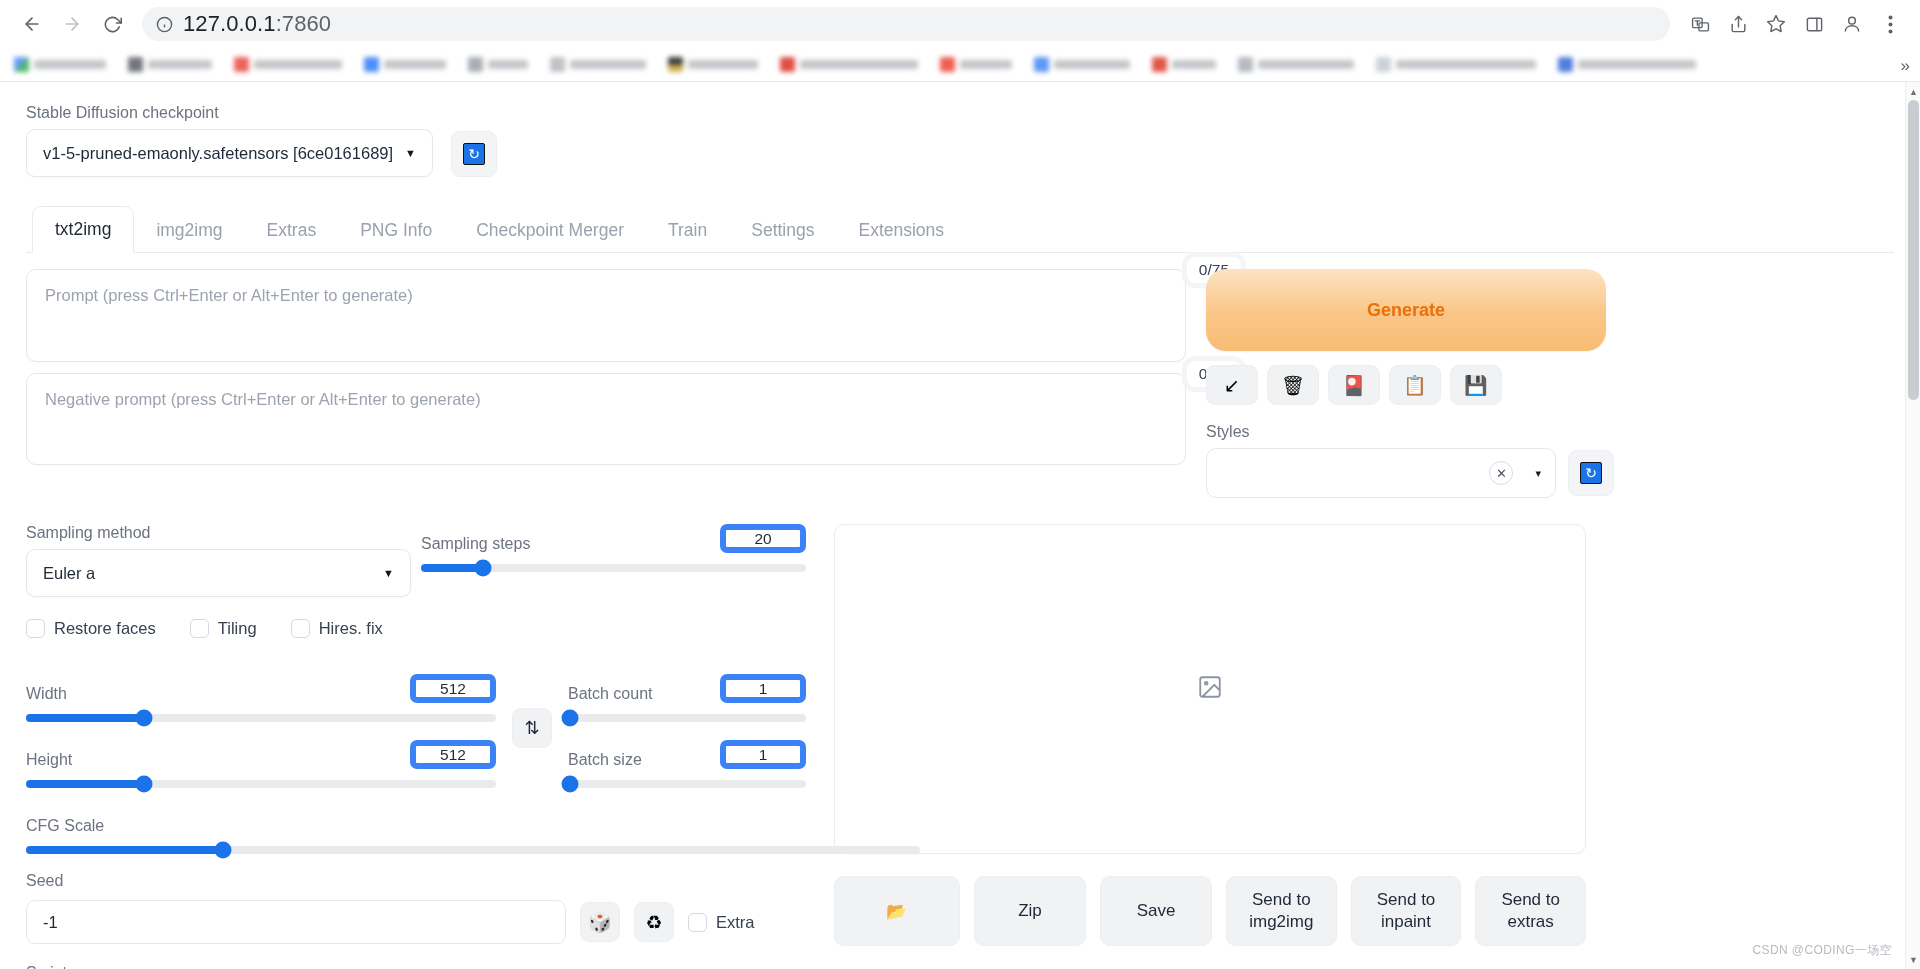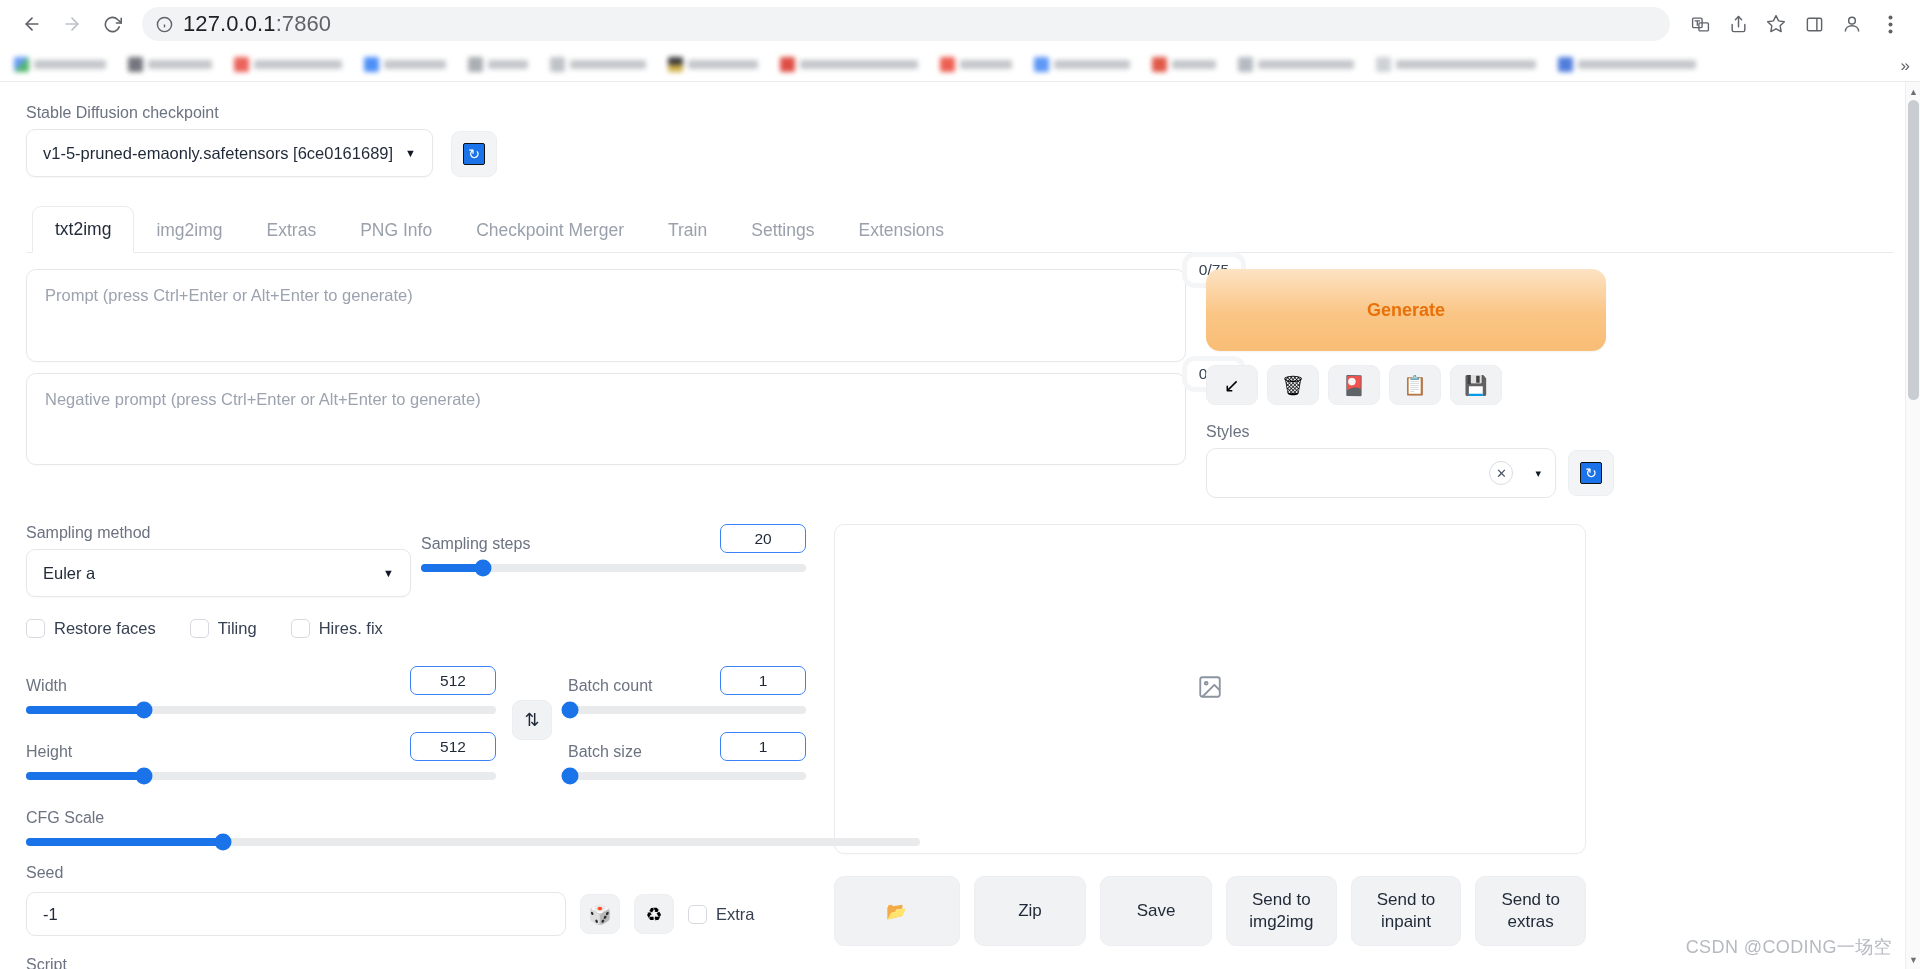--- a/index.html
+++ b/index.html
@@ -186,21 +186,21 @@
     border-radius: 8px;
     padding: 4px 12px;
     font-size: 15.5px;
     color: #374151;
     box-shadow: 0 0 0 5px rgba(243,244,246,.95), 0 1px 2px rgba(0,0,0,.07);
   }
 
   
   .generate-btn {
     width: 400px; height: 82px;
-    border-radius: 14px;
+    border-radius: 20px;
     background: linear-gradient(180deg, #fde3c4 0%, #fac585 55%, #f8bd75 100%);
     display:flex; align-items:center; justify-content:center;
     font-size: 18px; font-weight: 600;
     color: #e8710a;
     box-shadow: 0 1px 2px rgba(0,0,0,.05);
   }
   .icon-row { display:flex; gap: 9px; margin-top: 14px; }
   .icon-btn {
     width: 52px; height: 40px;
     border-radius: 9px;
@@ -252,21 +252,21 @@
   .check { display:flex; align-items:center; gap: 9px; }
   .cbox {
     width: 19px; height: 19px; border: 1.5px solid #d6d9de;
     border-radius: 5px; background:#fff;
   }
   .check span { font-size: 16.5px; color:#374151; }
 
   .slider-group { margin-top: 18px; }
   .slider-head { display:flex; align-items:flex-end; justify-content:space-between; }
   .num-box {
-    width: 86px; height: 29px; border:1px solid #3b82f6; border-radius:7px;
+    width: 86px; height: 29px; border:6px solid #3b82f6; border-radius:7px;
     display:flex; align-items:center; justify-content:center;
     font-size: 15.5px; color:#1f2937; background:#fff;
   }
   .track {
     height: 8px; border-radius: 5px; background:#e9eaec; margin-top: 11px;
     position: relative;
   }
   .track .fill { position:absolute; left:0; top:0; height:100%; border-radius:5px; background:#1a73e8; }
   .track .knob {
     position:absolute; top:50%; transform: translate(-50%,-50%);
@@ -309,21 +309,21 @@
     border-radius: 10px; background:#f1f2f4; border:1px solid #eceef1;
     display:flex; align-items:center; justify-content:center; text-align:center;
     font-size: 17px; color:#1f2937; line-height: 1.3;
     padding: 0 6px;
   }
   .gal-btn.small { flex: 0 0 126px; }
   .gal-btn.mid { flex: 0 0 112px; }
 
   .watermark {
     position: absolute; right: 28px; bottom: 10px;
-    font-size: 18px; color: #b6bac0;
+    font-size: 12px; color: #b6bac0;
     font-family: "Liberation Sans", sans-serif;
     letter-spacing: .4px;
   }
 </style>
 </head>
 <body>
 
 <div class="browser-bar">
   <div class="nav-btn">
     <svg width="20" height="20" viewBox="0 0 24 24" fill="none" stroke="currentColor" stroke-width="2" stroke-linecap="round" stroke-linejoin="round">
@@ -557,21 +557,21 @@
           <div class="check">
             <span class="cbox"></span>
             <span>Tiling</span>
           </div>
           <div class="check">
             <span class="cbox"></span>
             <span>Hires. fix</span>
           </div>
         </div>
 
-        <div class="wh-block" style="margin-top:28px">
+        <div class="wh-block" style="margin-top:36px">
           <div class="wh-col" style="width:470px;flex:0 0 470px">
             <div class="slider-group" style="margin-top:0">
               <div class="slider-head">
                 <span class="label" style="margin-bottom:0">Width</span>
                 <div class="num-box">512</div>
               </div>
               <div class="track">
                 <div class="fill" style="width:25%"></div>
                 <div class="knob" style="left:25%"></div>
               </div>

